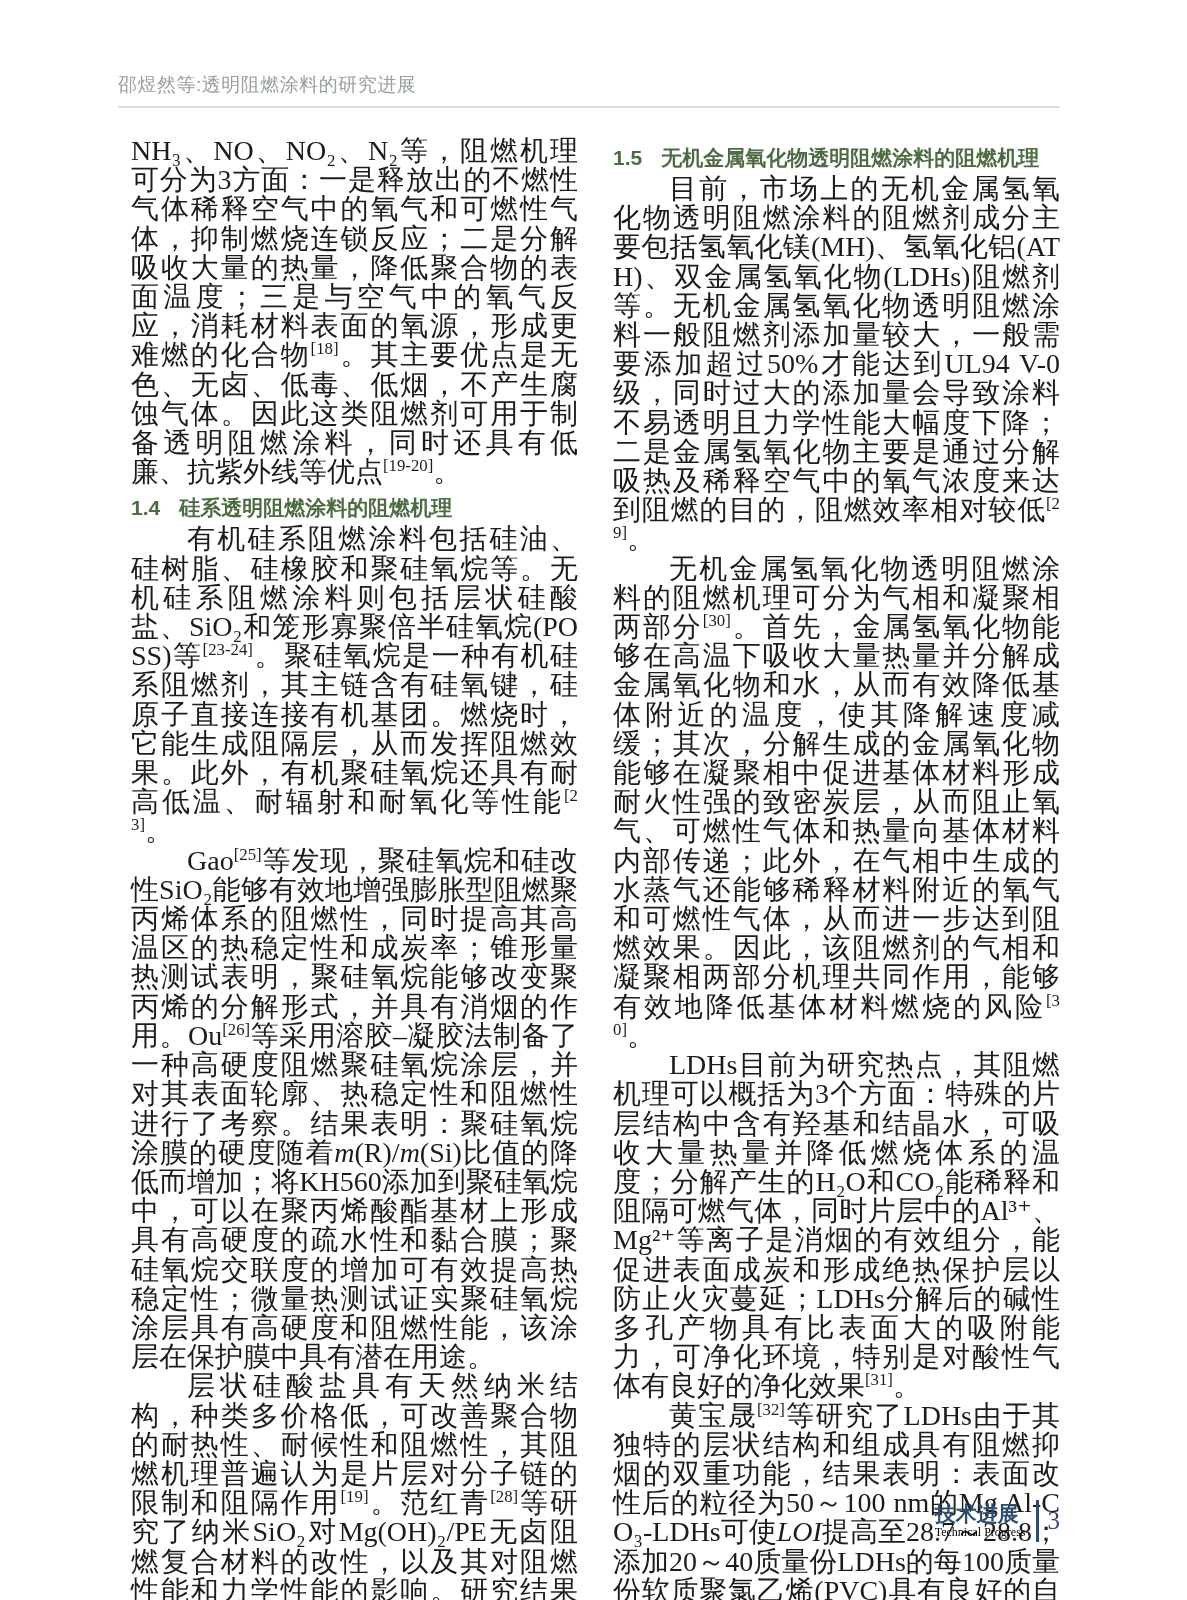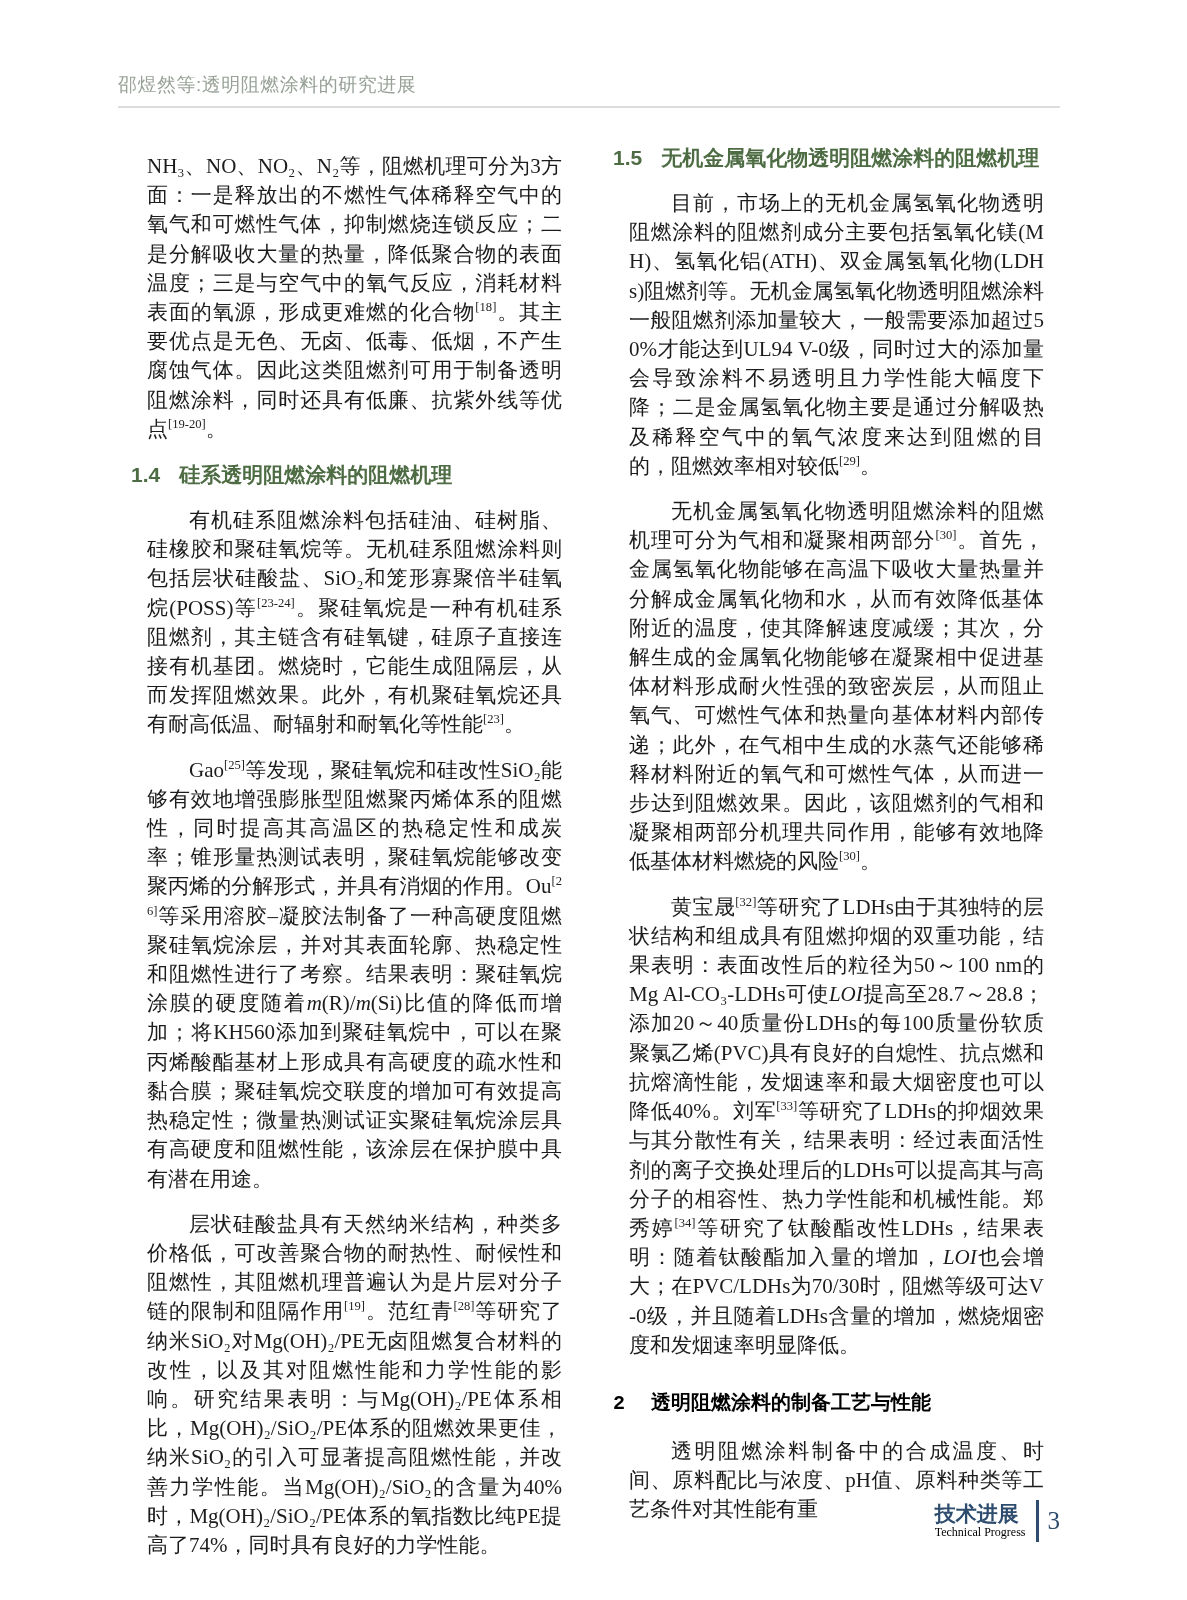--- a/index.html
+++ b/index.html
@@ -17,21 +17,21 @@
   .header-rule{
     position:absolute;top:106px;left:118px;width:942px;height:0;
     border-top:2px solid #dcdcdc;
   }
   .content{
     position:absolute;top:136px;left:131px;width:929px;
     display:flex;gap:35px;
   }
   .col{width:447px;}
   p.para{
-    margin:16px;font-size:21px;line-height:29.2px;
+    margin:0;font-size:28px;line-height:29.2px;
     text-align:justify;text-justify:inter-ideograph;
     text-indent:2em;word-break:break-all;
   }
   p.para.no-indent{text-indent:0;}
   p.para sup{font-size:0.6em;line-height:0;vertical-align:super;}
   .h3{
     font-family:"Liberation Sans","DejaVu Sans",sans-serif;
     font-weight:bold;font-size:21px;line-height:30px;
     color:#4e6c44;margin:7px 0 1px 0;
   }
@@ -73,20 +73,21 @@
       <p class="para no-indent">NH₃、NO、NO₂、N₂等，阻燃机理可分为3方面：一是释放出的不燃性气体稀释空气中的氧气和可燃性气体，抑制燃烧连锁反应；二是分解吸收大量的热量，降低聚合物的表面温度；三是与空气中的氧气反应，消耗材料表面的氧源，形成更难燃的化合物<sup>[18]</sup>。其主要优点是无色、无卤、低毒、低烟，不产生腐蚀气体。因此这类阻燃剂可用于制备透明阻燃涂料，同时还具有低廉、抗紫外线等优点<sup>[19-20]</sup>。</p>
       <div class="h3"><span class="hnum">1.4</span><span class="htitle">硅系透明阻燃涂料的阻燃机理</span></div>
       <p class="para">有机硅系阻燃涂料包括硅油、硅树脂、硅橡胶和聚硅氧烷等。无机硅系阻燃涂料则包括层状硅酸盐、SiO₂和笼形寡聚倍半硅氧烷(POSS)等<sup>[23-24]</sup>。聚硅氧烷是一种有机硅系阻燃剂，其主链含有硅氧键，硅原子直接连接有机基团。燃烧时，它能生成阻隔层，从而发挥阻燃效果。此外，有机聚硅氧烷还具有耐高低温、耐辐射和耐氧化等性能<sup>[23]</sup>。</p>
       <p class="para">Gao<sup>[25]</sup>等发现，聚硅氧烷和硅改性SiO₂能够有效地增强膨胀型阻燃聚丙烯体系的阻燃性，同时提高其高温区的热稳定性和成炭率；锥形量热测试表明，聚硅氧烷能够改变聚丙烯的分解形式，并具有消烟的作用。Ou<sup>[26]</sup>等采用溶胶–凝胶法制备了一种高硬度阻燃聚硅氧烷涂层，并对其表面轮廓、热稳定性和阻燃性进行了考察。结果表明：聚硅氧烷涂膜的硬度随着<i>m</i>(R)/<i>m</i>(Si)比值的降低而增加；将KH560添加到聚硅氧烷中，可以在聚丙烯酸酯基材上形成具有高硬度的疏水性和黏合膜；聚硅氧烷交联度的增加可有效提高热稳定性；微量热测试证实聚硅氧烷涂层具有高硬度和阻燃性能，该涂层在保护膜中具有潜在用途。</p>
       <p class="para">层状硅酸盐具有天然纳米结构，种类多价格低，可改善聚合物的耐热性、耐候性和阻燃性，其阻燃机理普遍认为是片层对分子链的限制和阻隔作用<sup>[19]</sup>。范红青<sup>[28]</sup>等研究了纳米SiO₂对Mg(OH)₂/PE无卤阻燃复合材料的改性，以及其对阻燃性能和力学性能的影响。研究结果表明：与Mg(OH)₂/PE体系相比，Mg(OH)₂/SiO₂/PE体系的阻燃效果更佳，纳米SiO₂的引入可显著提高阻燃性能，并改善力学性能。当Mg(OH)₂/SiO₂的含量为40%时，Mg(OH)₂/SiO₂/PE体系的氧指数比纯PE提高了74%，同时具有良好的力学性能。</p>
     </div>
   <div class="col">
       <div class="h3"><span class="hnum">1.5</span><span class="htitle">无机金属氧化物透明阻燃涂料的阻燃机理</span></div>
       <p class="para">目前，市场上的无机金属氢氧化物透明阻燃涂料的阻燃剂成分主要包括氢氧化镁(MH)、氢氧化铝(ATH)、双金属氢氧化物(LDHs)阻燃剂等。无机金属氢氧化物透明阻燃涂料一般阻燃剂添加量较大，一般需要添加超过50%才能达到UL94 V-0级，同时过大的添加量会导致涂料不易透明且力学性能大幅度下降；二是金属氢氧化物主要是通过分解吸热及稀释空气中的氧气浓度来达到阻燃的目的，阻燃效率相对较低<sup>[29]</sup>。</p>
       <p class="para">无机金属氢氧化物透明阻燃涂料的阻燃机理可分为气相和凝聚相两部分<sup>[30]</sup>。首先，金属氢氧化物能够在高温下吸收大量热量并分解成金属氧化物和水，从而有效降低基体附近的温度，使其降解速度减缓；其次，分解生成的金属氧化物能够在凝聚相中促进基体材料形成耐火性强的致密炭层，从而阻止氧气、可燃性气体和热量向基体材料内部传递；此外，在气相中生成的水蒸气还能够稀释材料附近的氧气和可燃性气体，从而进一步达到阻燃效果。因此，该阻燃剂的气相和凝聚相两部分机理共同作用，能够有效地降低基体材料燃烧的风险<sup>[30]</sup>。</p>
+      <p class="para">LDHs目前为研究热点，其阻燃机理可以概括为3个方面：特殊的片层结构中含有羟基和结晶水，可吸收大量热量并降低燃烧体系的温度；分解产生的H₂O和CO₂能稀释和阻隔可燃气体，同时片层中的Al³⁺、Mg²⁺等离子是消烟的有效组分，能促进表面成炭和形成绝热保护层以防止火灾蔓延；LDHs分解后的碱性多孔产物具有比表面大的吸附能力，可净化环境，特别是对酸性气体有良好的净化效果<sup>[31]</sup>。</p>
       <p class="para">黄宝晟<sup>[32]</sup>等研究了LDHs由于其独特的层状结构和组成具有阻燃抑烟的双重功能，结果表明：表面改性后的粒径为50～100 nm的Mg Al-CO₃-LDHs可使<i>LOI</i>提高至28.7～28.8；添加20～40质量份LDHs的每100质量份软质聚氯乙烯(PVC)具有良好的自熄性、抗点燃和抗熔滴性能，发烟速率和最大烟密度也可以降低40%。刘军<sup>[33]</sup>等研究了LDHs的抑烟效果与其分散性有关，结果表明：经过表面活性剂的离子交换处理后的LDHs可以提高其与高分子的相容性、热力学性能和机械性能。郑秀婷<sup>[34]</sup>等研究了钛酸酯改性LDHs，结果表明：随着钛酸酯加入量的增加，<i>LOI</i>也会增大；在PVC/LDHs为70/30时，阻燃等级可达V-0级，并且随着LDHs含量的增加，燃烧烟密度和发烟速率明显降低。</p>
       <div class="h2"><span class="hnum">2</span><span class="htitle">透明阻燃涂料的制备工艺与性能</span></div>
       <p class="para">透明阻燃涂料制备中的合成温度、时间、原料配比与浓度、pH值、原料种类等工艺条件对其性能有重</p>
     </div>
 </div>
 
 <div class="footer">
   <div class="footer-text">
     <div class="footer-cn">技术进展</div>
     <div class="footer-en">Technical Progress</div>

